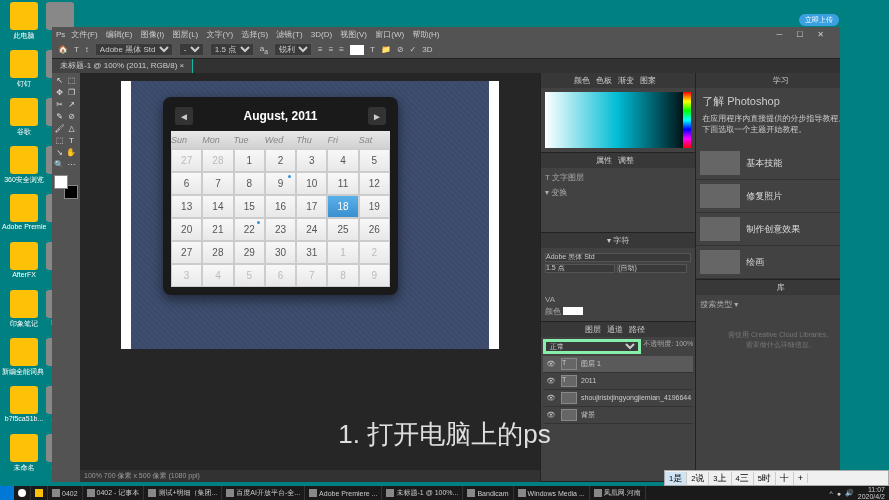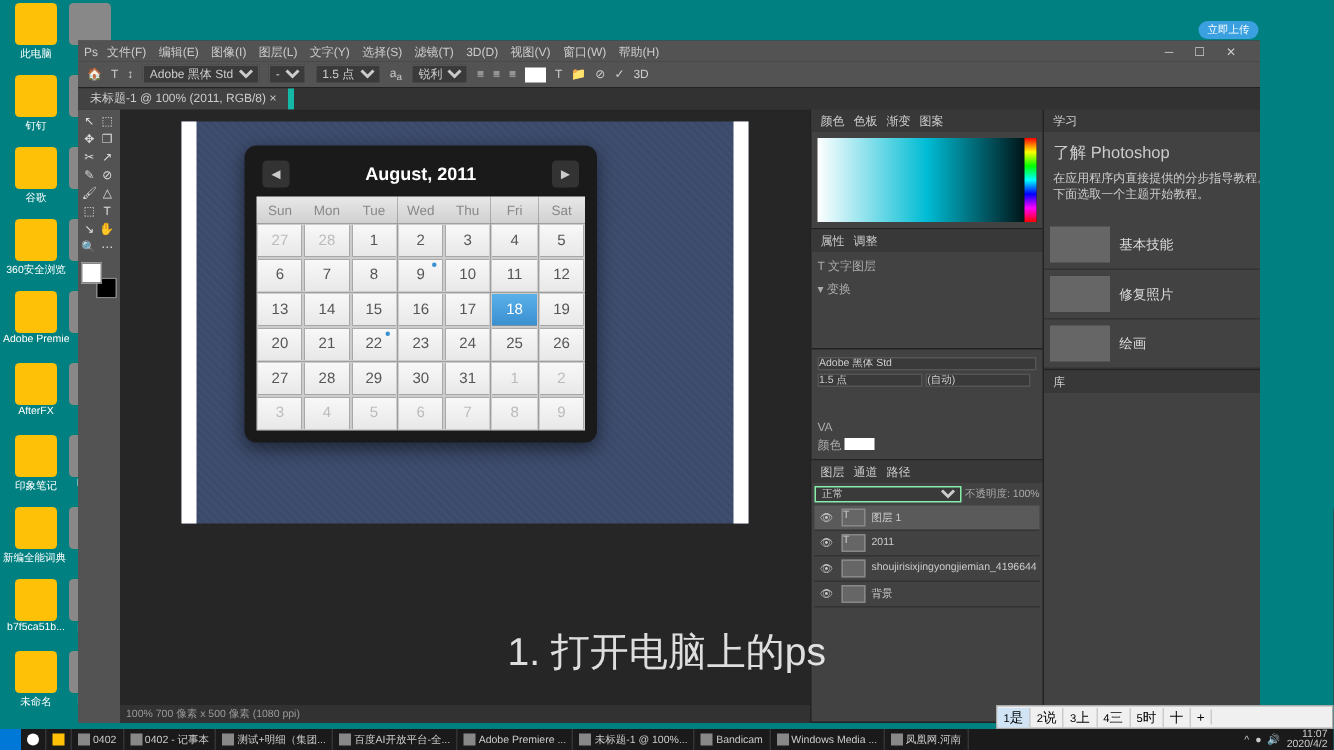--- a/index.html
+++ b/index.html
@@ -14,59 +14,59 @@
 
 
 .app { position: absolute; left: 52px; top: 27px; right: 49px; bottom: 18px; background: #323232; display: flex; flex-direction: column; }
 .menubar { height: 14px; background: #535353; display: flex; align-items: center; padding: 0 4px; font-size: 8px; color: #ccc; }
 .menubar span { margin-right: 6px; cursor: pointer; }
 .menubar .right { margin-left: auto; display: flex; gap: 8px; }
 .toolbar { height: 18px; background: #535353; display: flex; align-items: center; padding: 0 6px; gap: 6px; border-bottom: 1px solid #222; }
 .toolbar .tb-item { font-size: 8px; color: #ccc; }
 .toolbar select { font-size: 8px; background: #3a3a3a; color: #ccc; border: 1px solid #555; }
 .tabbar { height: 14px; background: #323232; display: flex; }
-.doctab { background: #424242; color: #ccc; font-size: 8px; padding: 1px 8px; border-right: 4px solid #14b8a6; }
+.doctab { background: #424242; color: #ccc; font-size: 8px; padding: 1px 8px; border-right: 1px solid #14b8a6; }
 
 .main { flex: 1; display: flex; overflow: hidden; }
 .tools-left { width: 28px; background: #535353; display: flex; flex-direction: column; padding: 2px; gap: 1px; }
 .tool-row { display: flex; gap: 1px; }
 .tool { width: 11px; height: 11px; background: #535353; display: flex; align-items: center; justify-content: center; font-size: 8px; color: #ddd; cursor: pointer; }
 .swatch-area { margin-top: 4px; width: 24px; height: 24px; position: relative; }
 .swatch-fg { position: absolute; width: 14px; height: 14px; background: white; border: 1px solid #888; left: 0; top: 0; }
 .swatch-bg { position: absolute; width: 14px; height: 14px; background: black; border: 1px solid #888; right: 0; bottom: 0; }
 
 .canvas-area { flex: 1; background: #262626; display: flex; align-items: flex-start; justify-content: center; padding-top: 8px; position: relative; }
 .canvas { width: 378px; height: 268px; background: #3b4a6b; background-image: repeating-linear-gradient(45deg, rgba(255,255,255,0.02) 0 2px, transparent 2px 4px); position: relative; }
 .canvas::before, .canvas::after { content: ''; position: absolute; top: 0; bottom: 0; width: 10px; background: #fff; }
 .canvas::before { left: 0; }
 .canvas::after { right: 0; }
 
 .calendar { position: absolute; left: 42px; top: 16px; width: 235px; background: #1a1a1a; border-radius: 8px; padding: 8px; box-shadow: 0 4px 12px rgba(0,0,0,0.5); }
 .cal-header { display: flex; align-items: center; justify-content: space-between; color: white; font-size: 12px; font-weight: bold; padding: 2px 4px 6px; }
 .cal-nav { width: 18px; height: 18px; background: #333; border-radius: 3px; display: flex; align-items: center; justify-content: center; color: #ccc; cursor: pointer; font-size: 10px; }
 .cal-grid { display: grid; grid-template-columns: repeat(7, 1fr); }
-.cal-dayname { text-align: center; font-size: 9px; color: #888; padding: 4px 0; background: linear-gradient(#e8e8e8, #d0d0d0); }
+.cal-dayname { font-size: 9px; color: #888; font-style: italic; padding: 4px 0; background: linear-gradient(#e8e8e8, #d0d0d0); }
 .cal-cell { text-align: center; font-size: 10px; padding: 5px 0; background: linear-gradient(#f8f8f8, #e8e8e8); border: 0.5px solid #ccc; color: #555; cursor: pointer; position: relative; }
 .cal-cell.other { color: #bbb; }
 .cal-cell.selected { background: linear-gradient(#5ab0e8, #3a90d0); color: white; font-weight: normal; }
 .cal-cell .dot { position: absolute; top: 2px; right: 4px; width: 3px; height: 3px; background: #3a90d0; border-radius: 50%; }
 
 .status { position: absolute; bottom: 0; left: 0; right: 0; height: 12px; background: #323232; font-size: 7px; color: #999; padding: 1px 4px; }
 .timeline { position: absolute; bottom: 12px; left: 0; right: 0; height: 30px; background: #323232; border-top: 1px solid #222; }
 .timeline-hdr { font-size: 8px; color: #ccc; padding: 1px 4px; background: #424242; }
 .timeline-ctrl { display: flex; gap: 6px; padding: 2px 6px; }
 .tl-btn { width: 10px; height: 10px; color: #ccc; font-size: 7px; cursor: pointer; }
 
 
 .panels { width: 300px; background: #424242; display: flex; }
 .panel-col { flex: 1; display: flex; flex-direction: column; border-left: 1px solid #222; }
 .panel-col.narrow { flex: 0 0 130px; }
 .panel-col.wide { flex: 0 0 170px; }
 .panel { border-bottom: 1px solid #222; }
-.panel-title { font-size: 8px; color: #ccc; padding: 2px 6px; background: #383838; }
+.panel-title { font-size: 8px; color: #ccc; padding: 2px 6px; background: #383838; text-align: center; }
 .panel-body { padding: 4px; font-size: 8px; color: #aaa; }
 .color-picker { width: 100%; height: 56px; background: linear-gradient(to right, #fff, #00bcd4, #000); position: relative; }
 .hue-strip { position: absolute; right: 0; top: 0; bottom: 0; width: 8px; background: linear-gradient(red, yellow, lime, cyan, blue, magenta, red); }
 .char-panel input { width: 100%; font-size: 7px; background: #3a3a3a; border: 1px solid #555; color: #ccc; margin-bottom: 2px; }
 .layers { }
 .layer-row { display: flex; align-items: center; padding: 2px; border-bottom: 1px solid #333; font-size: 7px; color: #ccc; }
 .layer-eye { width: 12px; text-align: center; }
 .layer-thumb { width: 16px; height: 12px; background: #666; margin: 0 4px; border: 1px solid #888; }
 .layer-row.selected { background: #5a5a5a; }
 
@@ -331,35 +331,36 @@
         </div>
         <div class="panel">
           <div class="panel-title"><span class="ptabs2"><span style="margin-right:6px">属性</span><span style="margin-right:6px">调整</span></span></div>
           <div class="panel-body">
             <div>T <span>文字图层</span></div>
             <div style="margin-top:4px">▾ <span>变换</span></div>
             <div style="height:30px"></div>
           </div>
         </div>
         <div class="panel">
+          <div class="panel-title">▾ <span>字符</span></div>
           <div class="panel-body char-panel">
             <input value="Adobe 黑体 Std" style="">
             <div style="display:flex;gap:2px">
               <input style="width: 48%;" value="1.5 点">
               <input style="width: 48%;" value="(自动)">
             </div>
             <div style="margin-top:20px"><span>VA</span></div>
             <div style="margin-top:2px"><span>颜色</span> <span style="display:inline-block;width:20px;height:8px;background:white;vertical-align:middle"></span></div>
           </div>
         </div>
         <div class="panel layers" style="flex:1">
           <div class="panel-title"><span class="ptabs3"><span style="margin-right:6px">图层</span><span style="margin-right:6px">通道</span><span style="margin-right:6px">路径</span></span></div>
           <div class="panel-body" style="padding:2px">
             <div style="display:flex;gap:2px;margin-bottom:2px">
-              <select style="flex:1;font-size:7px;background:#3a3a3a;color:#ccc;border:1px solid #86efac"><option>正常</option></select>
+              <select style="flex:1;font-size:7px;background:#3a3a3a;color:#ccc;border:3px solid #86efac"><option>正常</option></select>
               <span style="font-size:7px"><span>不透明度:</span> <span>100%</span></span>
             </div>
             <div class="layer-list">
                 <div class="layer-row selected">
                   <span class="layer-eye">👁</span>
                   <span class="layer-thumb">T</span>
                   <span>图层 1</span>
                 </div>
                 <div class="layer-row">
                   <span class="layer-eye">👁</span>
@@ -391,26 +392,35 @@
               <div class="learn-item">
                 <div class="learn-thumb"></div>
                 <div class="learn-lbl">基本技能</div>
               </div>
               <div class="learn-item">
                 <div class="learn-thumb"></div>
                 <div class="learn-lbl">修复照片</div>
               </div>
               <div class="learn-item">
                 <div class="learn-thumb"></div>
+                <div class="learn-lbl">制作创意效果</div>
+              </div>
+              <div class="learn-item">
+                <div class="learn-thumb"></div>
                 <div class="learn-lbl">绘画</div>
               </div>
             </div>
         </div>
         <div class="panel" style="flex:1">
           <div class="panel-title">库</div>
+          <div class="panel-body">
+            <div style="margin-bottom:4px"><span>搜索类型</span> ▾</div>
+            <div style="text-align:center;margin-top:20px;font-size:7px;color:#777;white-space:pre-line">需使用 Creative Cloud Libraries。
+需要做什么详细信息。</div>
+          </div>
         </div>
       </div>
     </div>
   </div>
 </div>
 
 <div class="subtitle">1. 打开电脑上的ps</div>
 
 <div class="ime">
     <div class="ime-item active"><sub>1</sub>是</div>

